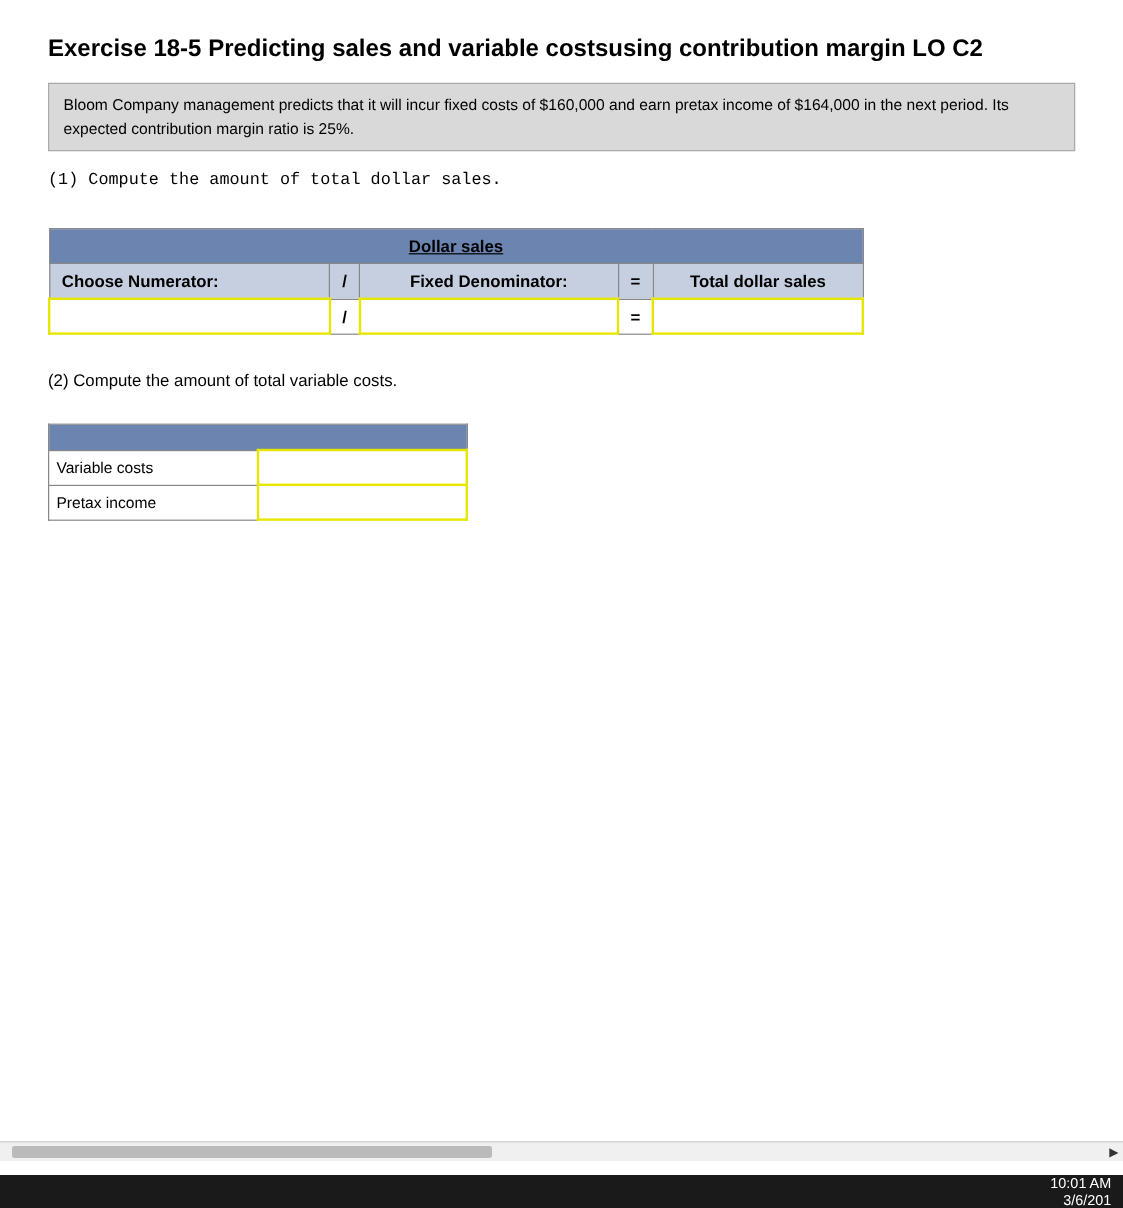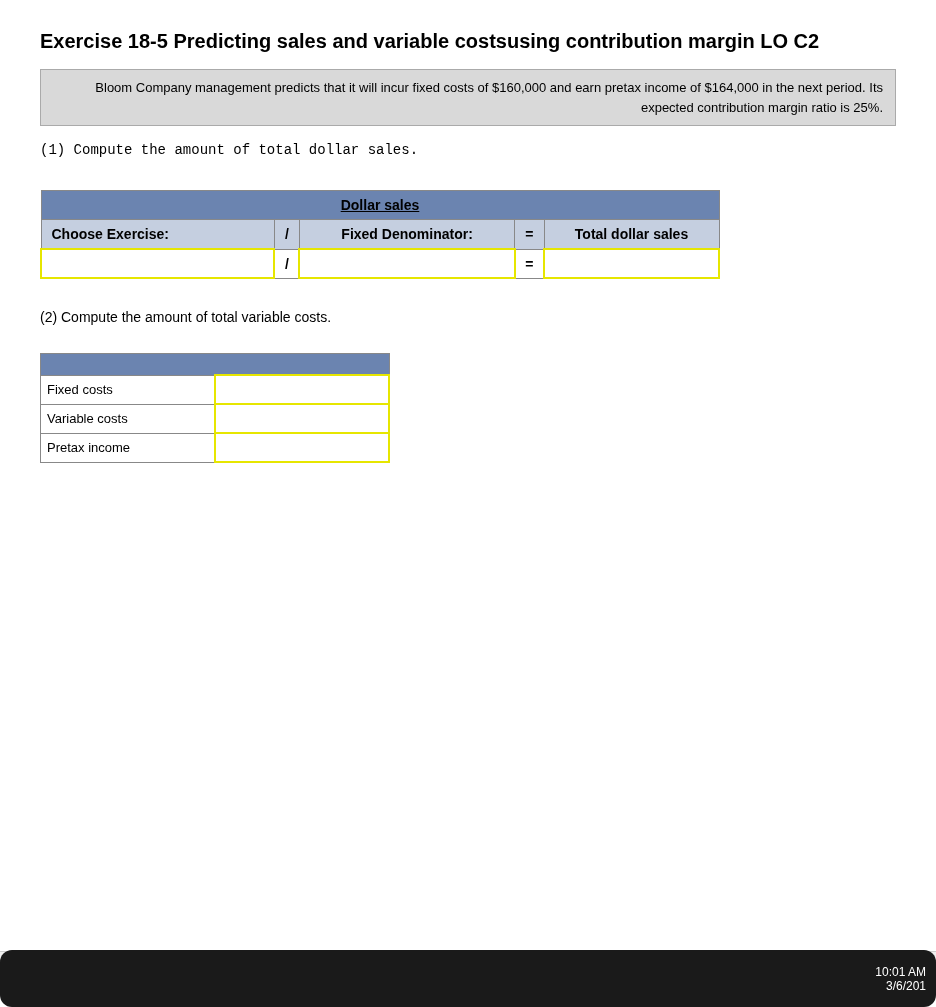--- a/index.html
+++ b/index.html
@@ -30,21 +30,20 @@
       margin-top: 10px;
     }
 
     .description-box {
       background-color: #d9d9d9;
       border: 1px solid #aaaaaa;
       padding: 8px 12px;
       margin-bottom: 16px;
       font-size: 13px;
       line-height: 1.5;
-      text-align: right;
     }
 
     .instruction {
       margin-bottom: 32px;
       font-size: 14px;
       font-family: Liberation Mono, monospace;
     }
 
     
     .dollar-sales-table {
@@ -172,27 +171,26 @@
       background-color: #ffffcc;
       width: 160px;
     }
 
     
     .taskbar {
       position: fixed;
       bottom: 0;
       left: 0;
       width: 936px;
-      height: 57px;
+      height: 28px;
       background-color: #1a1a1a;
       display: flex;
       align-items: center;
       justify-content: flex-end;
       padding-right: 10px;
-      border-radius: 12px;
     }
 
     .taskbar-time {
       color: #ffffff;
       font-size: 12px;
       text-align: right;
     }
 
     
     .scrollbar-area {
@@ -234,21 +232,21 @@
   <p class="instruction">(1) Compute the amount of total dollar sales.</p>
 
   <table class="dollar-sales-table">
     <tbody>
 
       <tr class="table-header-row">
         <td colspan="5" class="full-span">Dollar sales</td>
       </tr>
 
       <tr class="col-headers">
-        <td class="left-align" style="width:240px;">Choose Exercise:</td>
+        <td class="left-align" style="width:240px;">Choose Numerator:</td>
         <td style="width:20px;">/</td>
         <td style="width:220px;">Fixed Denominator:</td>
         <td style="width:20px;">=</td>
         <td style="width:180px;">Total dollar sales</td>
       </tr>
 
 
       <tr class="data-row">
         <td class="input-cell">
           <input type="text" class="input-field" value="" style="">
@@ -268,26 +266,20 @@
   <p class="section2-instruction">(2) Compute the amount of total variable costs.</p>
 
   <table class="variable-costs-table">
     <tbody>
 
       <tr class="vc-header-row">
         <td colspan="2"></td>
       </tr>
 
 
-      <tr class="vc-data-row">
-        <td class="vc-label-cell">Fixed costs</td>
-        <td class="vc-input-cell">
-          <input type="text" class="input-field" value="" style="">
-        </td>
-      </tr>
 
       <tr class="vc-data-row">
         <td class="vc-label-cell">Variable costs</td>
         <td class="vc-input-cell">
           <input type="text" class="input-field" value="" style="">
         </td>
       </tr>
 
       <tr class="vc-data-row">
         <td class="vc-label-cell">Pretax income</td>

